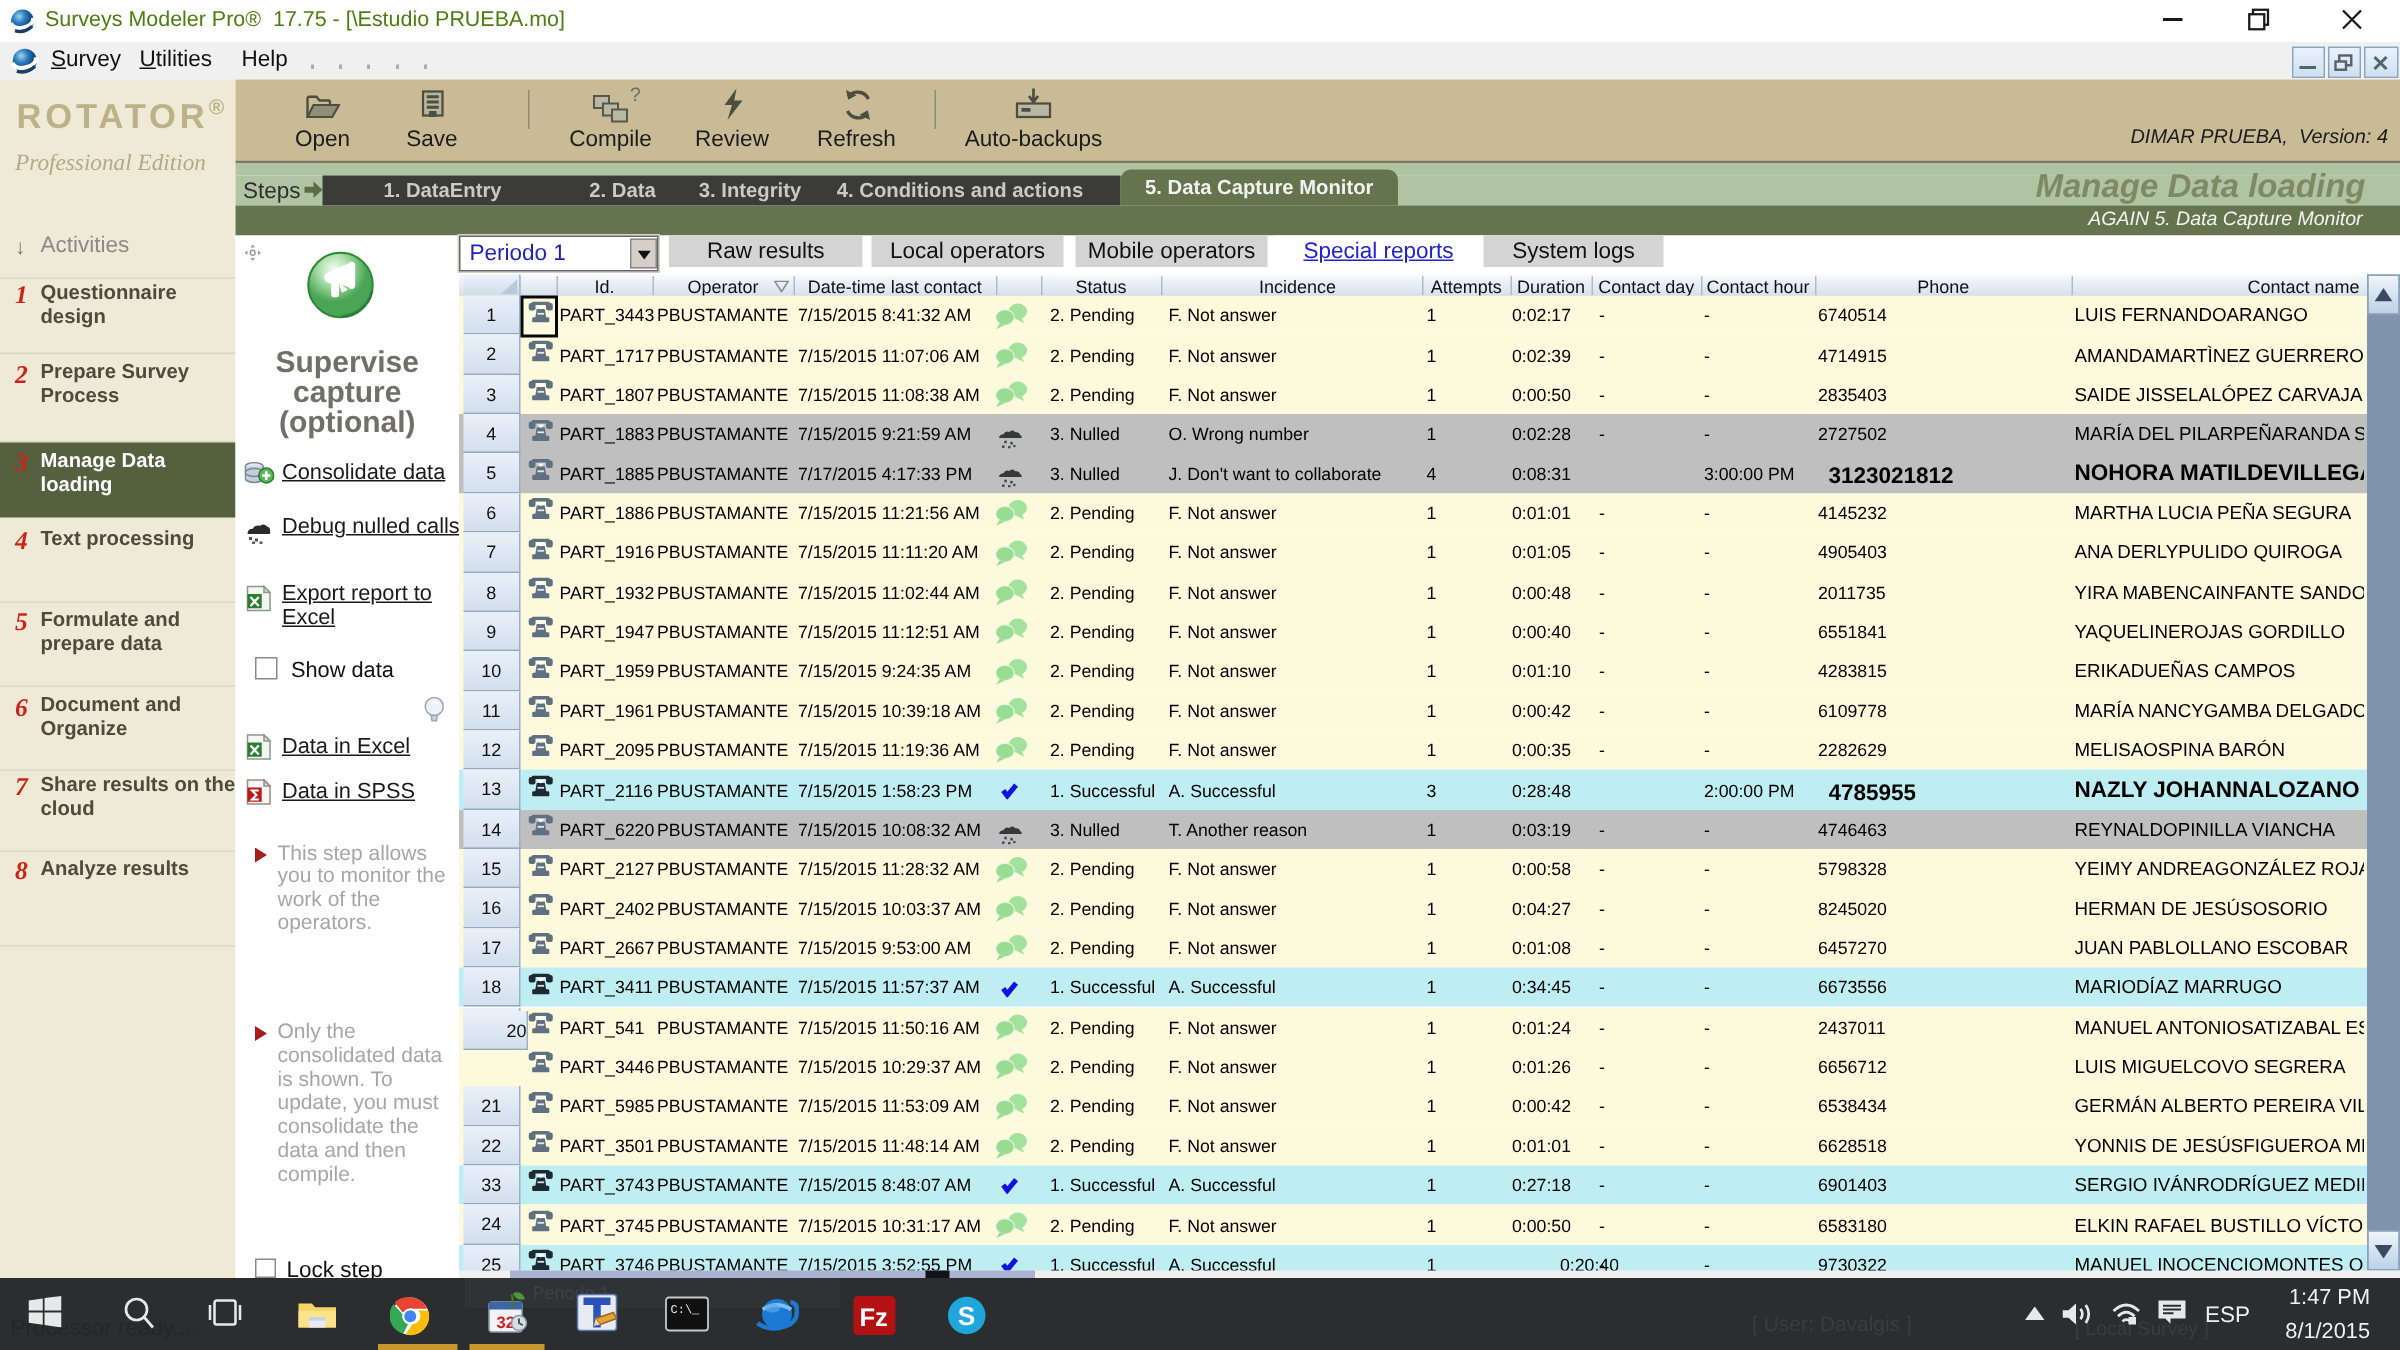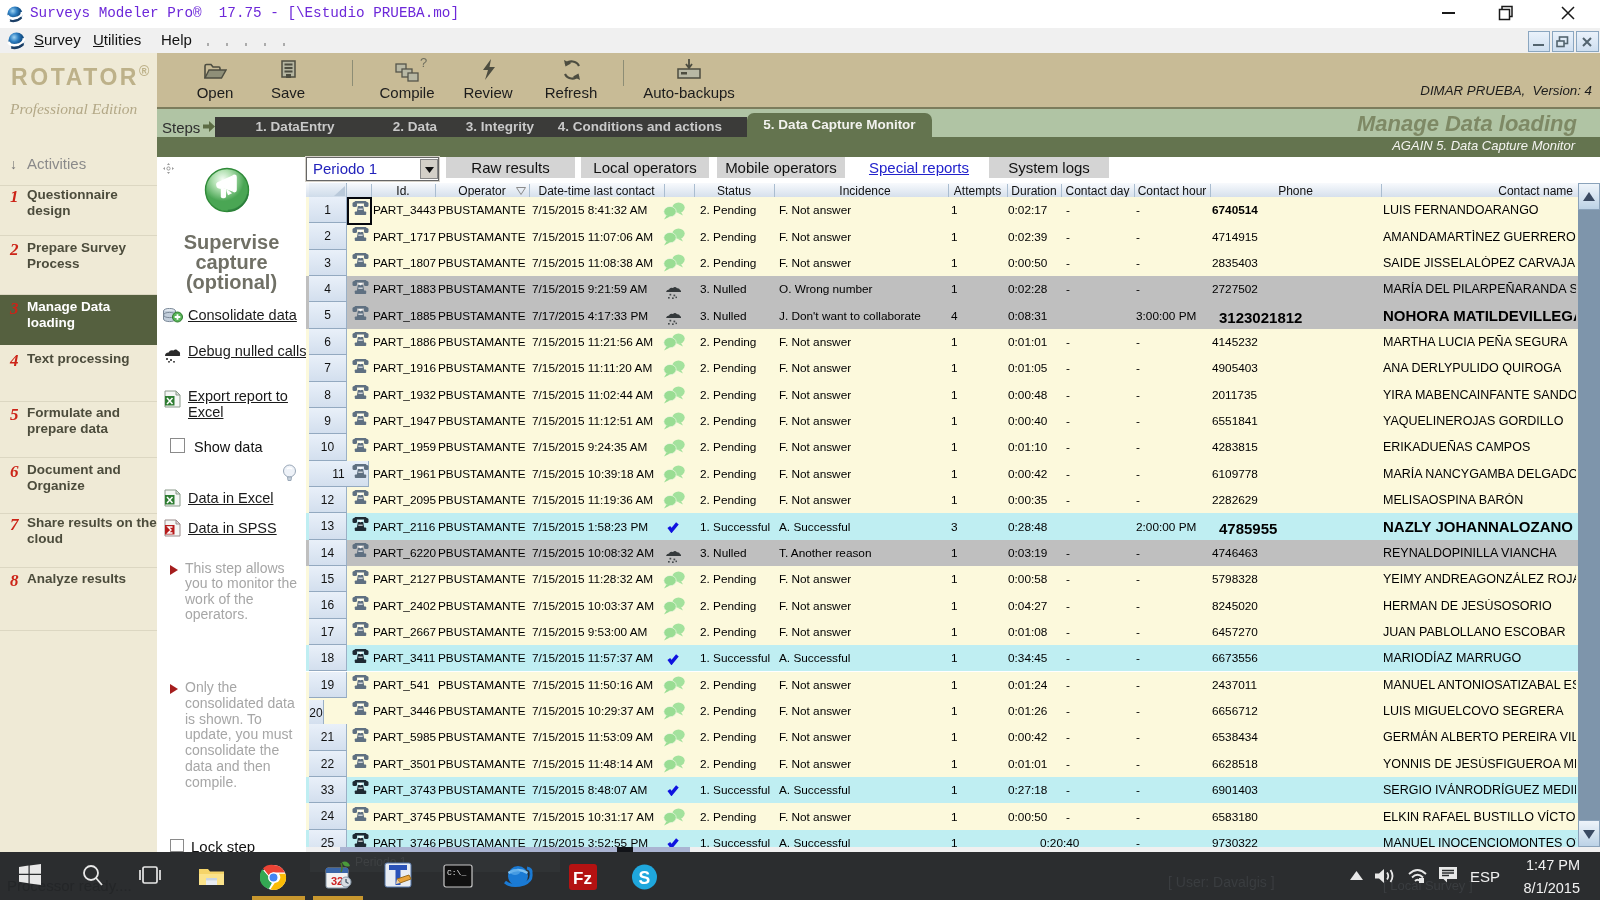--- a/index.html
+++ b/index.html
@@ -13,21 +13,21 @@
         <radialGradient id="gl" cx="35%" cy="30%">
           <stop offset="0%" stop-color="#9fd4f2"></stop>
           <stop offset="55%" stop-color="#2e7fc2"></stop>
           <stop offset="100%" stop-color="#134f86"></stop>
         </radialGradient>
       </defs>
     <circle cx="9" cy="9" r="7.6" fill="url(#gl)"></circle>
     <path d="M1.2 10.5 Q4 15.5 12 12.5 Q16.5 10.5 16 6.8" stroke="#ffffff" stroke-width="2.6" fill="none"></path>
     <path d="M4 15.5 Q10 17.5 15.5 12.5" stroke="#1c3f66" stroke-width="2.2" fill="none"></path>
   </svg>
-  <div class="ab" style="left:30px;top:5px;font-size:14.3px;color:#6d28d9;font-family:Liberation Mono, monospace;">Surveys Modeler Pro®&nbsp; 17.75 - [\Estudio PRUEBA.mo]</div>
+  <div class="ab" style="left:30px;top:5px;font-size:14.3px;color:#4d7c0f;">Surveys Modeler Pro®&nbsp; 17.75 - [\Estudio PRUEBA.mo]</div>
   <div class="ab" style="left:1442px;top:12px;width:13px;height:1.6px;background:#191919;"></div>
   <svg class="ab" style="left:1498px;top:5px" width="16" height="16" viewBox="0 0 16 16">
     <rect x="4" y="1.5" width="10" height="10" fill="none" stroke="#191919" stroke-width="1.5"></rect>
     <rect x="1.5" y="4.5" width="10" height="10" fill="#ffffff" stroke="#191919" stroke-width="1.5"></rect>
   </svg>
   <svg class="ab" style="left:1560px;top:5px" width="16" height="16" viewBox="0 0 16 16">
     <path d="M2 2 L14 14 M14 2 L2 14" stroke="#191919" stroke-width="1.5"></path>
   </svg>
 </div>
 
@@ -304,21 +304,21 @@
   <path d="M19 10 L21 13.5 L15.5 10.8 Z" fill="#a3e29d"></path>
   <ellipse cx="8" cy="9.6" rx="6.2" ry="5.2" fill="#99dd93" stroke="#f2f6e4" stroke-width="0.7"></ellipse>
   <path d="M4.5 13.5 L2 17.5 L8 14.6 Z" fill="#99dd93"></path>
 </svg>
 <div class="ab" style="left:700px;top:203.2px;font-size:11.8px;color:#000;white-space:nowrap;overflow:hidden;">2. Pending</div>
 <div class="ab" style="left:779px;top:203.2px;font-size:11.8px;color:#000;white-space:nowrap;overflow:hidden;">F. Not answer</div>
 <div class="ab" style="left:951px;top:203.2px;font-size:11.8px;color:#000;white-space:nowrap;overflow:hidden;">1</div>
 <div class="ab" style="left:1008px;top:203.2px;font-size:11.8px;color:#000;white-space:nowrap;overflow:hidden;">0:02:17</div>
 <div class="ab" style="left:1066px;top:203.2px;font-size:11.8px;color:#000;white-space:nowrap;overflow:hidden;">-</div>
 <div class="ab" style="left:1136px;top:203.2px;font-size:11.8px;color:#000;white-space:nowrap;overflow:hidden;">-</div>
-<div class="ab" style="left:1212px;top:203.2px;font-size:11.8px;color:#000;white-space:nowrap;overflow:hidden;font-weight:bold;">6740514</div>
+<div class="ab" style="left:1212px;top:203.2px;font-size:11.8px;color:#000;white-space:nowrap;overflow:hidden;">6740514</div>
 <div class="ab" style="left:1383px;top:203.2px;width:193px;font-size:12.5px;color:#000;white-space:nowrap;overflow:hidden;">LUIS FERNANDOARANGO</div>
 <div class="ab" style="left:306px;top:223.4px;width:1272px;height:26.36px;background:#fcf9dc;"></div>
 <div class="ab" style="left:309px;top:223.4px;width:38px;height:26.36px;background:linear-gradient(#e9f0f9,#d3dfee);border-right:1px solid #9ab0c6;border-bottom:1px solid #93a9c0;text-align:center;font-size:12px;color:#111;line-height:26.36px;">2</div>
 <svg class="ab" style="left:352px;top:226.86px" width="17" height="14" viewBox="0 0 17 14">
   <rect x="0.5" y="1" width="4.5" height="5" rx="1.5" fill="#5f7081"></rect>
   <rect x="12" y="1" width="4.5" height="5" rx="1.5" fill="#5f7081"></rect>
   <rect x="2.5" y="0" width="12" height="2.4" rx="1" fill="#5f7081"></rect>
   <path d="M4.5 13 L5.8 5 L11.2 5 L12.5 13 Z" fill="#5f7081"></path>
   <rect x="2.8" y="10.5" width="11.4" height="3.5" rx="0.8" fill="#5f7081"></rect>
   <path d="M6 3 L8.5 5.4 L11 3 Z" fill="#ffffff" opacity="0.9"></path>
@@ -562,21 +562,21 @@
 </svg>
 <div class="ab" style="left:700px;top:440.4px;font-size:11.8px;color:#000;white-space:nowrap;overflow:hidden;">2. Pending</div>
 <div class="ab" style="left:779px;top:440.4px;font-size:11.8px;color:#000;white-space:nowrap;overflow:hidden;">F. Not answer</div>
 <div class="ab" style="left:951px;top:440.4px;font-size:11.8px;color:#000;white-space:nowrap;overflow:hidden;">1</div>
 <div class="ab" style="left:1008px;top:440.4px;font-size:11.8px;color:#000;white-space:nowrap;overflow:hidden;">0:01:10</div>
 <div class="ab" style="left:1066px;top:440.4px;font-size:11.8px;color:#000;white-space:nowrap;overflow:hidden;">-</div>
 <div class="ab" style="left:1136px;top:440.4px;font-size:11.8px;color:#000;white-space:nowrap;overflow:hidden;">-</div>
 <div class="ab" style="left:1212px;top:440.4px;font-size:11.8px;color:#000;white-space:nowrap;overflow:hidden;">4283815</div>
 <div class="ab" style="left:1383px;top:440.4px;width:193px;font-size:12.5px;color:#000;white-space:nowrap;overflow:hidden;">ERIKADUEÑAS CAMPOS</div>
 <div class="ab" style="left:306px;top:460.6px;width:1272px;height:26.36px;background:#fcf9dc;"></div>
-<div class="ab" style="left:309px;top:460.6px;width:60px;height:26.36px;background:linear-gradient(#e9f0f9,#d3dfee);border-right:1px solid #9ab0c6;border-bottom:1px solid #93a9c0;text-align:center;font-size:12px;color:#111;line-height:26.36px;">11</div>
+<div class="ab" style="left:309px;top:460.6px;width:38px;height:26.36px;background:linear-gradient(#e9f0f9,#d3dfee);border-right:1px solid #9ab0c6;border-bottom:1px solid #93a9c0;text-align:center;font-size:12px;color:#111;line-height:26.36px;">11</div>
 <svg class="ab" style="left:352px;top:464.1px" width="17" height="14" viewBox="0 0 17 14">
   <rect x="0.5" y="1" width="4.5" height="5" rx="1.5" fill="#5f7081"></rect>
   <rect x="12" y="1" width="4.5" height="5" rx="1.5" fill="#5f7081"></rect>
   <rect x="2.5" y="0" width="12" height="2.4" rx="1" fill="#5f7081"></rect>
   <path d="M4.5 13 L5.8 5 L11.2 5 L12.5 13 Z" fill="#5f7081"></path>
   <rect x="2.8" y="10.5" width="11.4" height="3.5" rx="0.8" fill="#5f7081"></rect>
   <path d="M6 3 L8.5 5.4 L11 3 Z" fill="#ffffff" opacity="0.9"></path>
   <rect x="6.3" y="7.6" width="4.4" height="1.2" fill="#ffffff" opacity="0.85"></rect>
 </svg>
 <div class="ab" style="left:373px;top:466.8px;font-size:11.8px;color:#000;white-space:nowrap;overflow:hidden;">PART_1961</div>
@@ -809,21 +809,21 @@
 </svg>
 <div class="ab" style="left:700px;top:677.7px;font-size:11.8px;color:#000;white-space:nowrap;overflow:hidden;">2. Pending</div>
 <div class="ab" style="left:779px;top:677.7px;font-size:11.8px;color:#000;white-space:nowrap;overflow:hidden;">F. Not answer</div>
 <div class="ab" style="left:951px;top:677.7px;font-size:11.8px;color:#000;white-space:nowrap;overflow:hidden;">1</div>
 <div class="ab" style="left:1008px;top:677.7px;font-size:11.8px;color:#000;white-space:nowrap;overflow:hidden;">0:01:24</div>
 <div class="ab" style="left:1066px;top:677.7px;font-size:11.8px;color:#000;white-space:nowrap;overflow:hidden;">-</div>
 <div class="ab" style="left:1136px;top:677.7px;font-size:11.8px;color:#000;white-space:nowrap;overflow:hidden;">-</div>
 <div class="ab" style="left:1212px;top:677.7px;font-size:11.8px;color:#000;white-space:nowrap;overflow:hidden;">2437011</div>
 <div class="ab" style="left:1383px;top:677.7px;width:193px;font-size:12.5px;color:#000;white-space:nowrap;overflow:hidden;">MANUEL ANTONIOSATIZABAL ESTUPIÑAN</div>
 <div class="ab" style="left:306px;top:697.8px;width:1272px;height:26.36px;background:#fcf9dc;"></div>
-<div class="ab" style="left:309px;top:700px;width:15px;height:26.36px;background:linear-gradient(#e9f0f9,#d3dfee);border-right:1px solid #9ab0c6;border-bottom:1px solid #93a9c0;text-align:center;font-size:12px;color:#111;line-height:26.36px;">20</div>
+<div class="ab" style="left:309px;top:674px;width:43px;height:26.36px;background:linear-gradient(#e9f0f9,#d3dfee);border-right:1px solid #9ab0c6;border-bottom:1px solid #93a9c0;text-align:right;font-size:12px;color:#111;line-height:26.36px;">20</div>
 <svg class="ab" style="left:352px;top:701.3399999999999px" width="17" height="14" viewBox="0 0 17 14">
   <rect x="0.5" y="1" width="4.5" height="5" rx="1.5" fill="#5f7081"></rect>
   <rect x="12" y="1" width="4.5" height="5" rx="1.5" fill="#5f7081"></rect>
   <rect x="2.5" y="0" width="12" height="2.4" rx="1" fill="#5f7081"></rect>
   <path d="M4.5 13 L5.8 5 L11.2 5 L12.5 13 Z" fill="#5f7081"></path>
   <rect x="2.8" y="10.5" width="11.4" height="3.5" rx="0.8" fill="#5f7081"></rect>
   <path d="M6 3 L8.5 5.4 L11 3 Z" fill="#ffffff" opacity="0.9"></path>
   <rect x="6.3" y="7.6" width="4.4" height="1.2" fill="#ffffff" opacity="0.85"></rect>
 </svg>
 <div class="ab" style="left:373px;top:704.0px;font-size:11.8px;color:#000;white-space:nowrap;overflow:hidden;">PART_3446</div>

